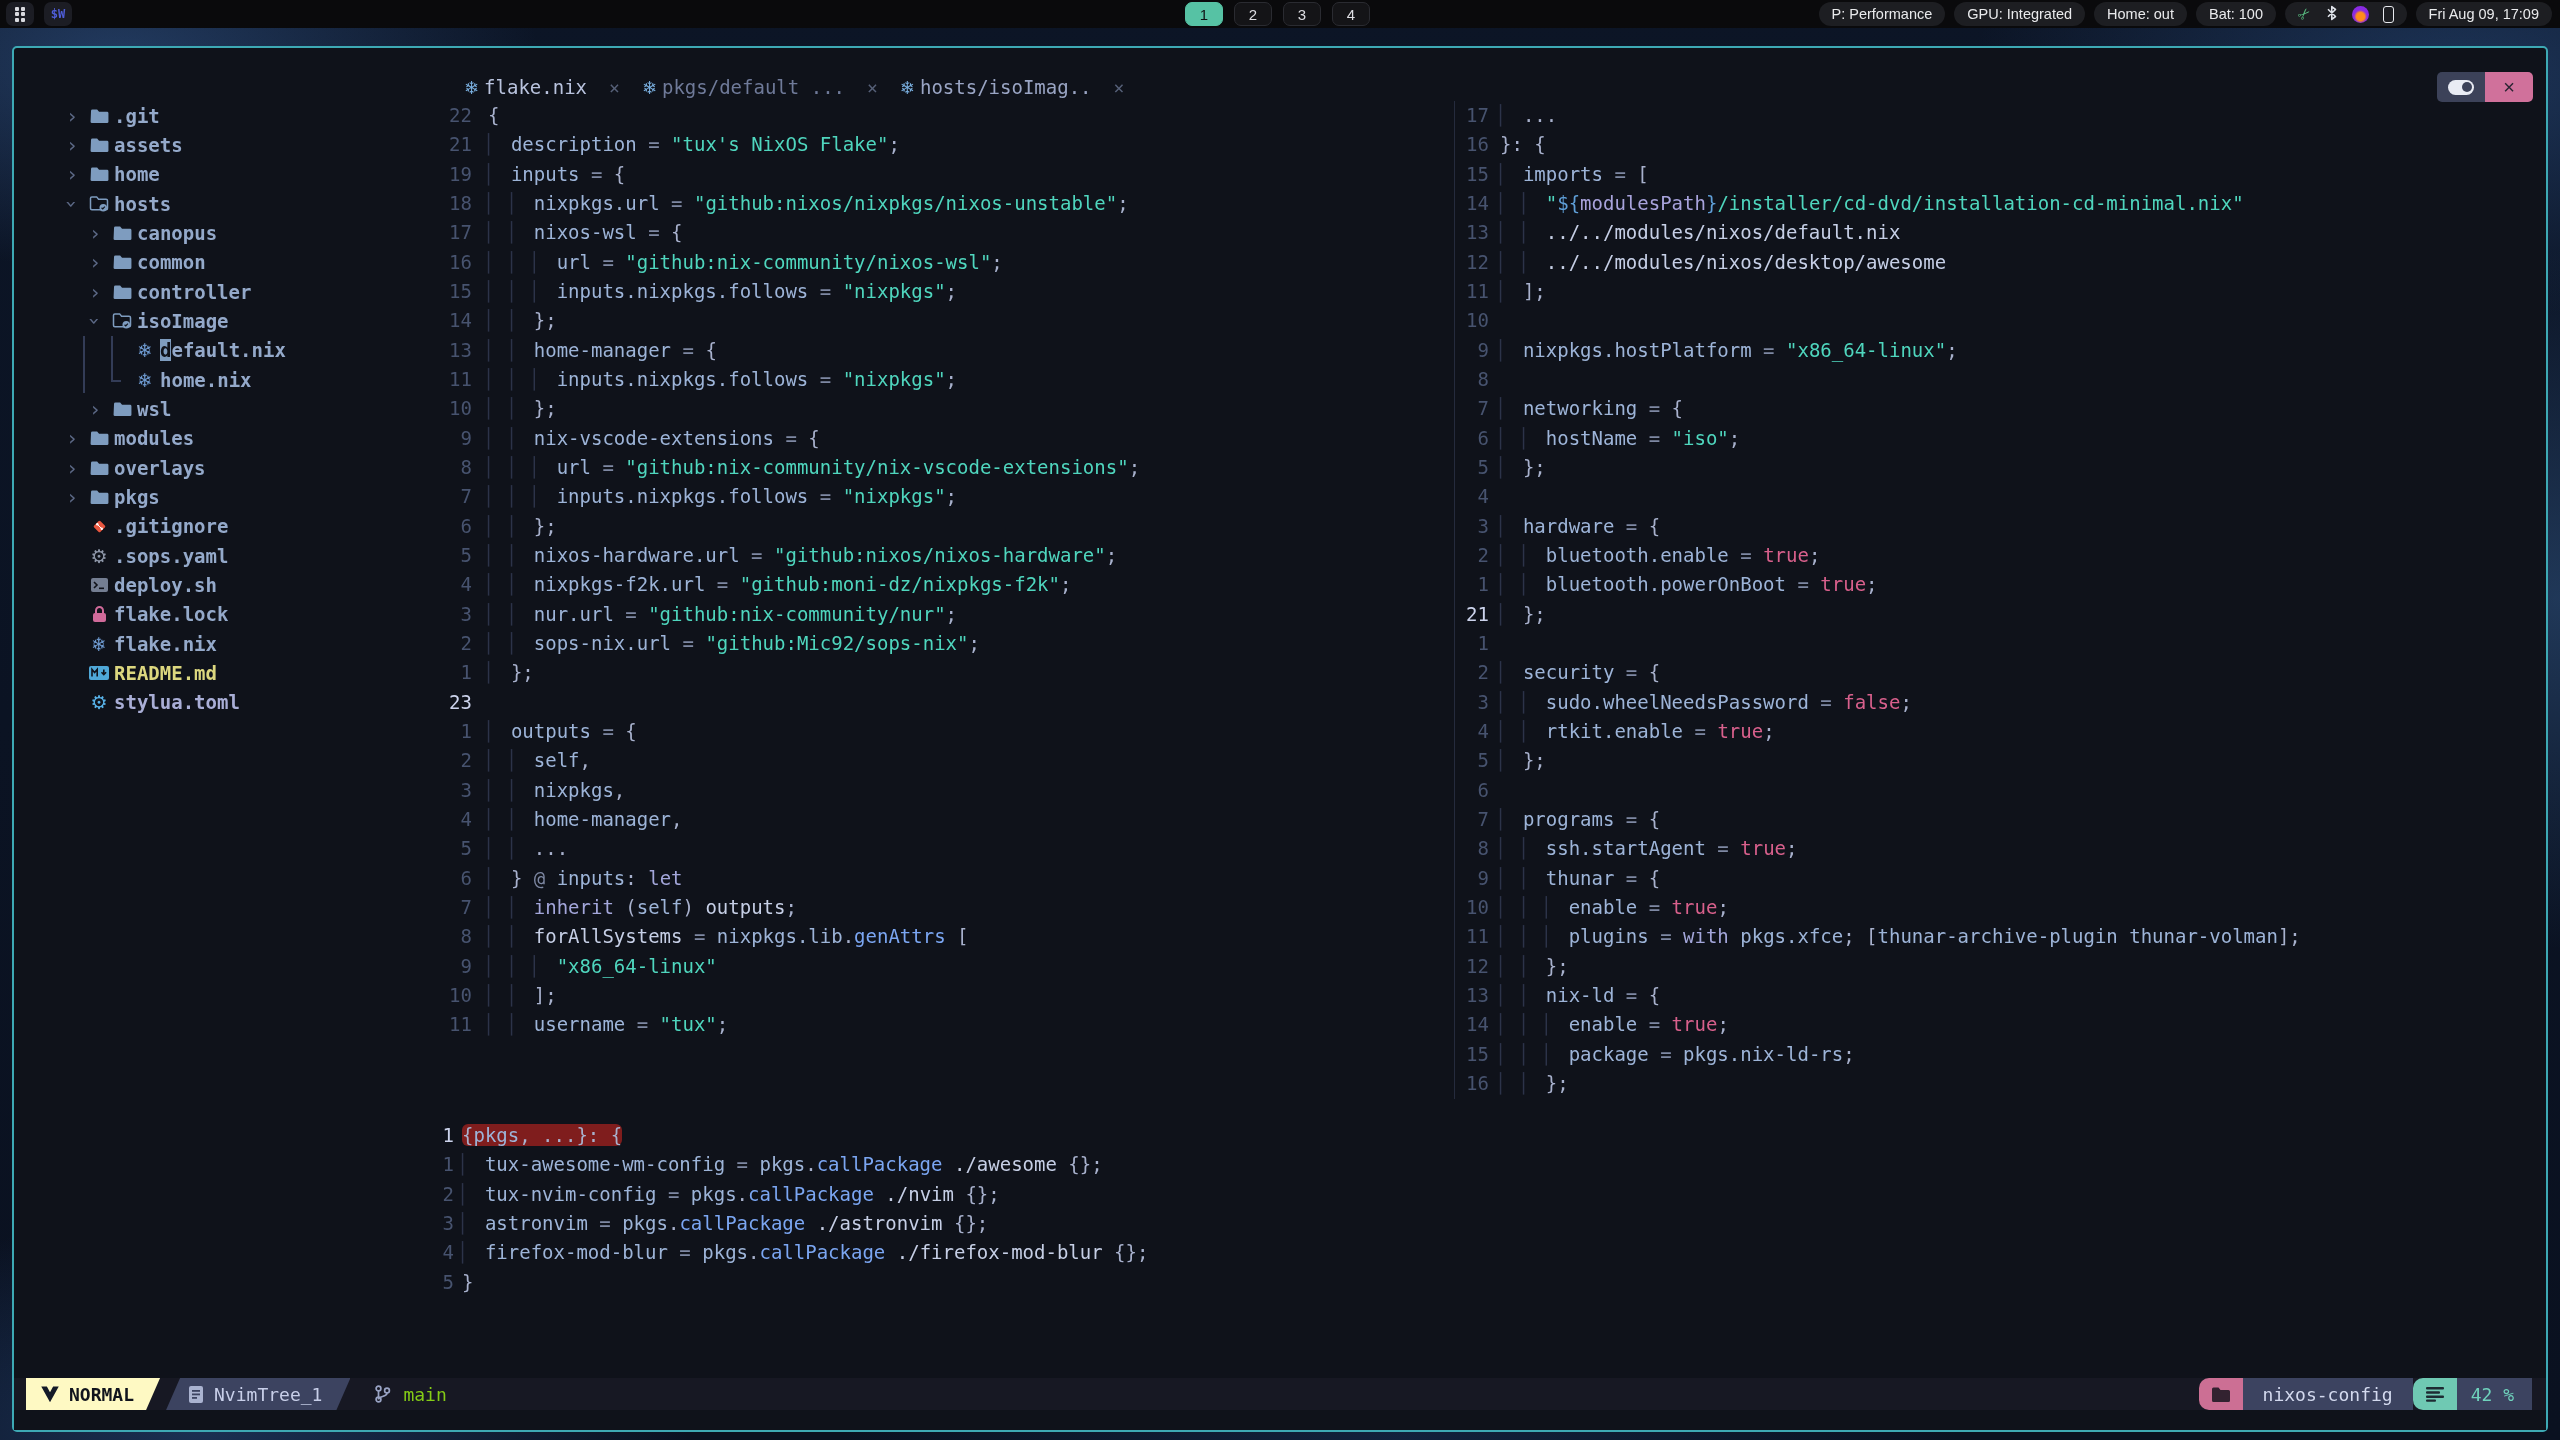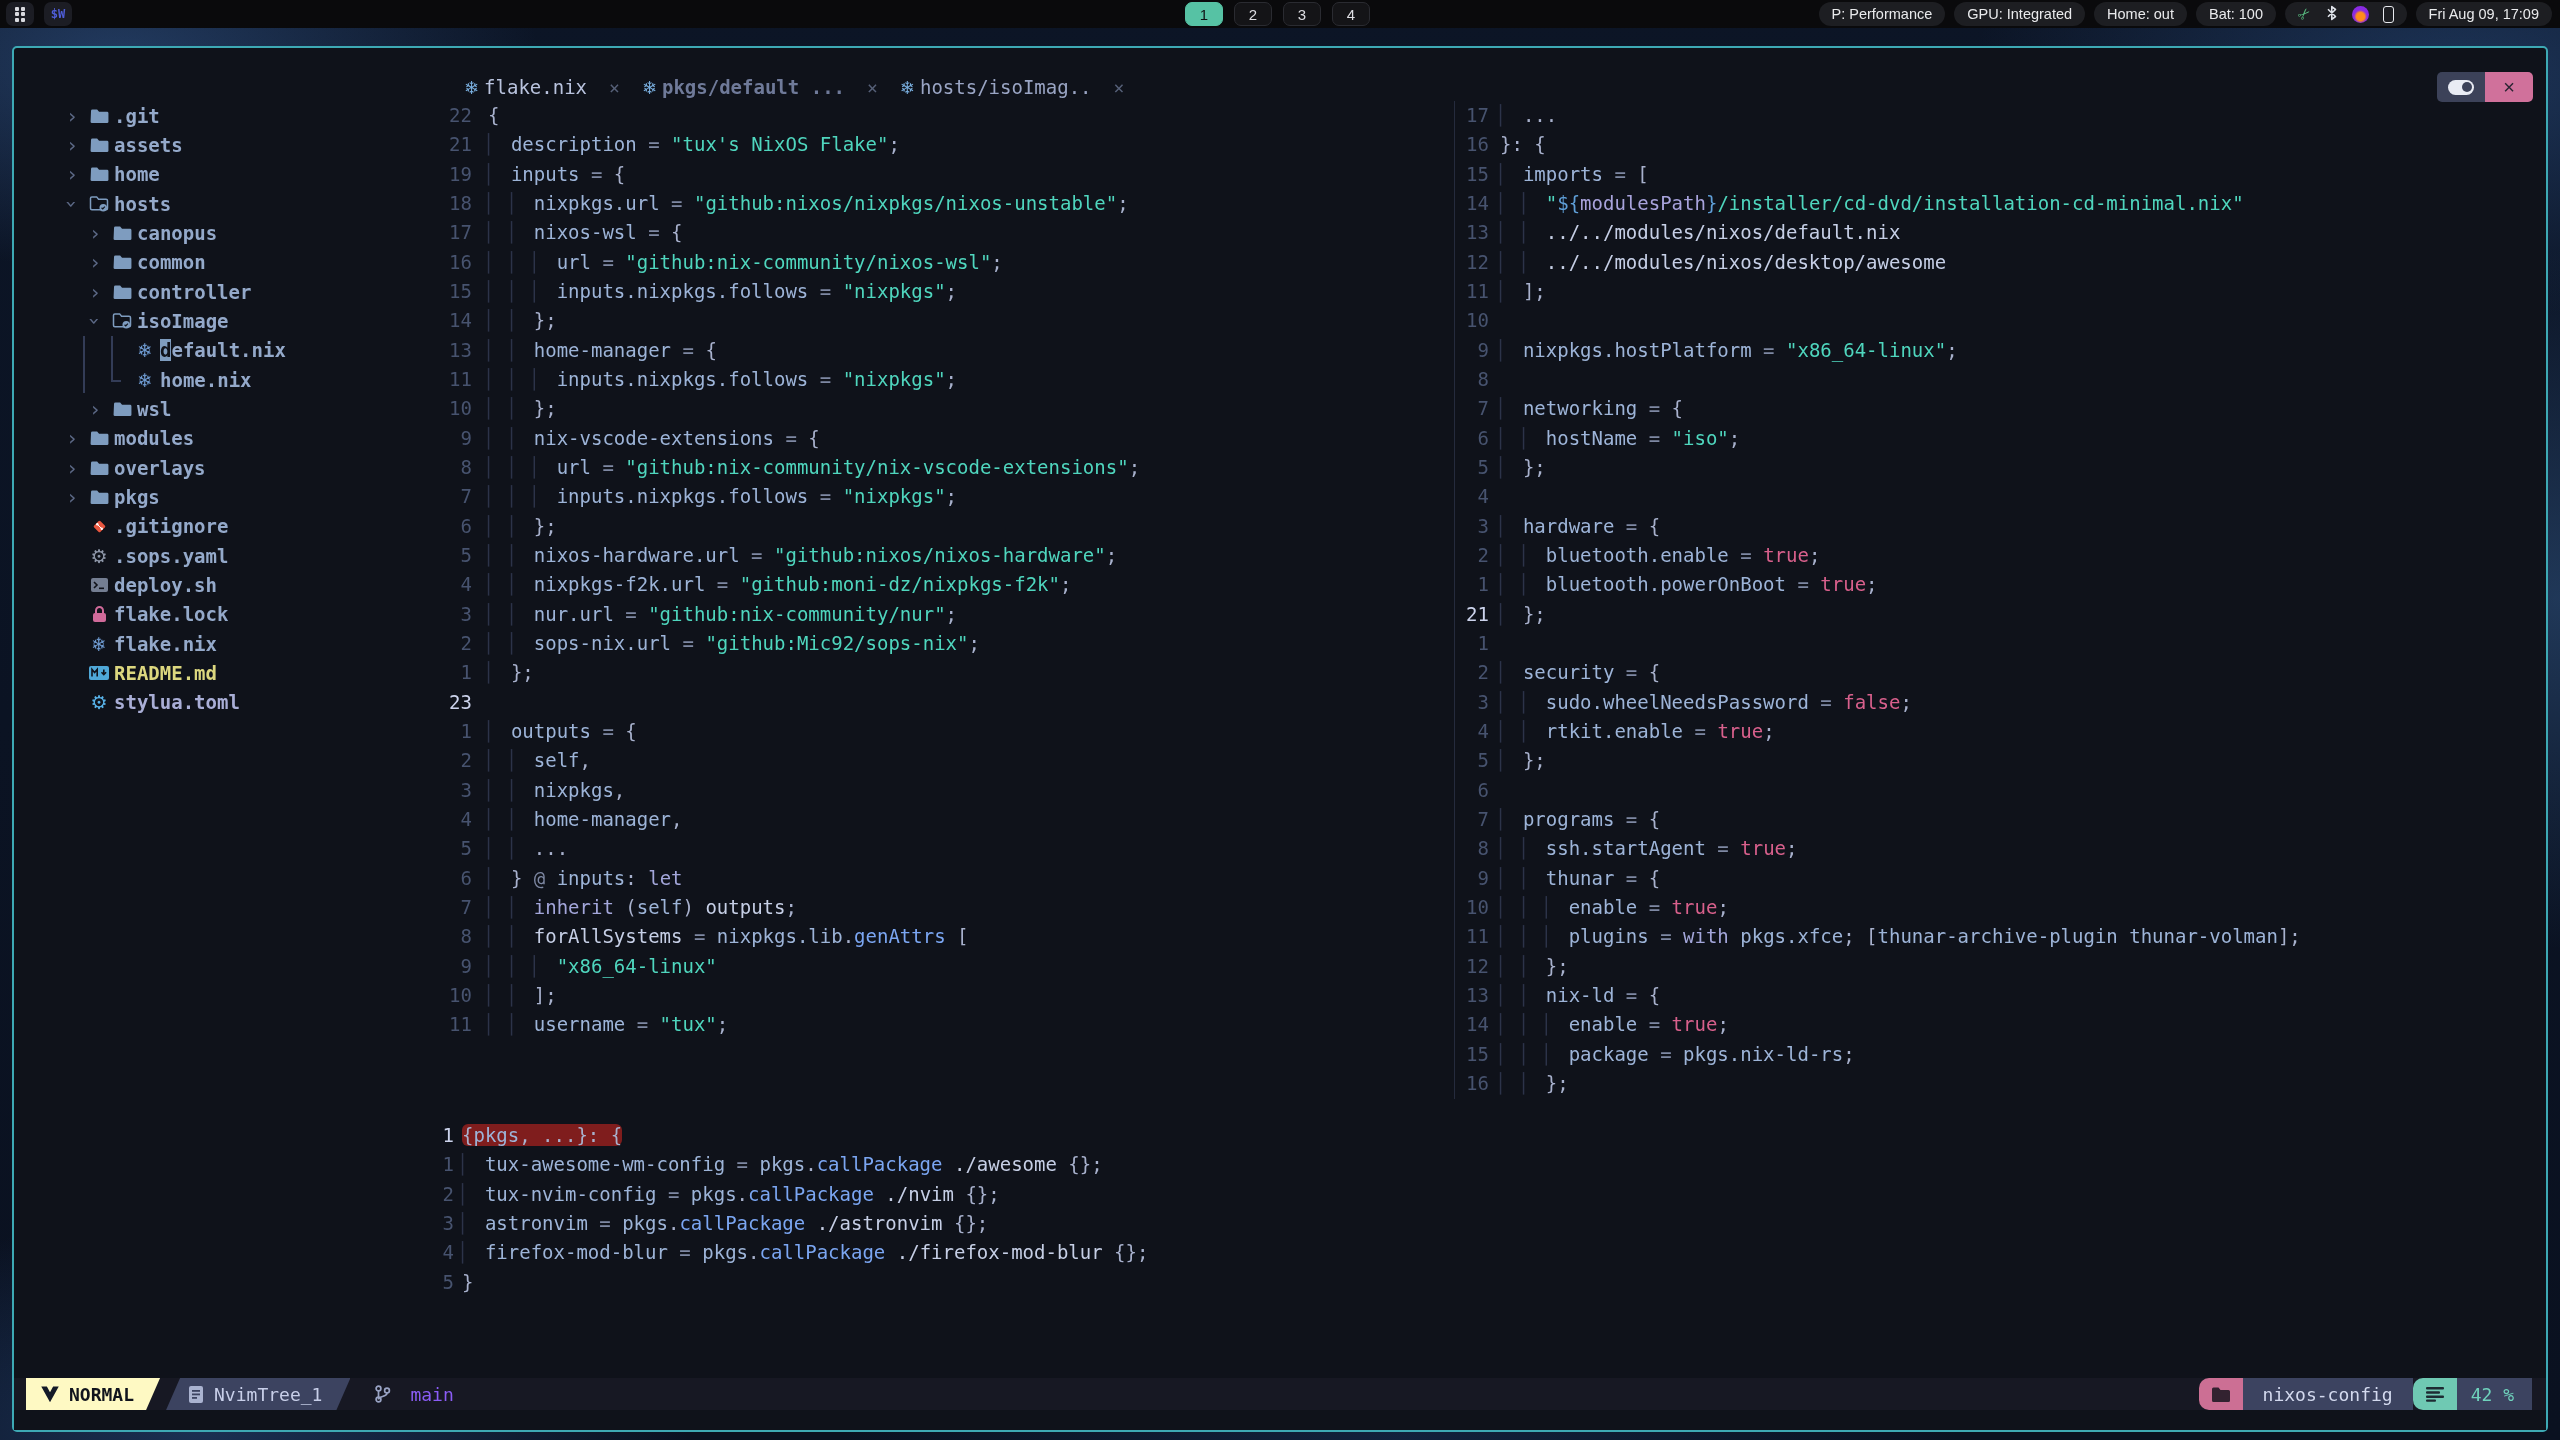--- a/index.html
+++ b/index.html
@@ -31,21 +31,21 @@
   .tray-phone { width:11px; height:17px; border:1.7px solid #e8eaef; border-radius:3px; }
 
   
   #window { position:absolute; left:12px; top:46px; width:2536px; height:1386px; background:#0f121a; border:2px solid #3da9b4; border-radius:5px; }
   #tabline { position:absolute; left:0; top:24px; height:30px; display:flex; align-items:center; padding-left:450px; font-family:"DejaVu Sans Mono", monospace; font-size:19px; }
   .tab { display:flex; align-items:center; margin-right:22px; cursor:pointer; }
   .tab .nixi { color:#79aede; font-family:"DejaVu Sans",sans-serif; font-size:18px; margin-right:5px; }
   .tab .tlbl { white-space:pre; }
   .tab .tclose { color:#566078; margin-left:22px; font-size:18px; cursor:pointer; }
   .tab.t-active .tlbl { color:#b9c3de; }
-  .tab.t-inactive .tlbl { color:#6f7a99;font-weight:bold; }
+  .tab.t-inactive .tlbl { color:#6f7a99; }
   .tab.t-semi .tlbl { color:#9aa5c4; }
   #win-controls { position:absolute; top:24px; left:2423px; display:flex; }
   .wc-toggle { width:48px; height:30px; background:#3c4259; border-radius:5px 0 0 5px; border:none; display:flex; align-items:center; justify-content:center; cursor:pointer; }
   .wc-toggle .knob { width:26px; height:15px; background:#e9ecf4; border-radius:8px; position:relative; }
   .wc-toggle .knob::after { content:""; position:absolute; right:2.5px; top:2.5px; width:10px; height:10px; border-radius:50%; background:#3c4259; }
   .wc-close { width:48px; height:30px; background:#d0719b; border-radius:0 5px 5px 0; border:none; color:#2a2433; font-size:20px; line-height:1; cursor:pointer; }
 
   
   .pane, #tree { position:absolute; top:53px; font-family:"DejaVu Sans Mono", monospace; font-size:19px; }
   .row { height:29.34px; line-height:29.34px; white-space:pre; }
@@ -77,21 +77,21 @@
   .gear { font-family:"DejaVu Sans",sans-serif; font-size:19px; }
   .tguide { position:absolute; width:1.5px; background:#333c57; }
   .tguide-tick { position:absolute; height:1.5px; background:#333c57; }
 
   
   #statusline { position:absolute; left:0; top:1330px; width:2532px; height:32px; background:#171823; font-family:"DejaVu Sans Mono", monospace; font-size:18px; }
   .sl-left { position:absolute; left:12px; top:0; height:32px; display:flex; align-items:stretch; }
   .seg { display:flex; align-items:center; }
   .seg-mode { background:#fef9c3; color:#11141d; font-weight:bold; padding:0 26px 0 14px; gap:9px; clip-path:polygon(0 0,100% 0,calc(100% - 14px) 100%,0 100%); }
   .seg-buf { background:#3c4360; color:#c8cfe9; padding:0 28px 0 22px; gap:10px; margin-left:6px; clip-path:polygon(14px 0,100% 0,calc(100% - 14px) 100%,0 100%); }
-  .sl-branch { display:flex; align-items:center; gap:19px; color:#8b5cf6; margin-left:24px; }
+  .sl-branch { display:flex; align-items:center; gap:12px; color:#84cc16; margin-left:24px; }
   .sl-right { position:absolute; right:14px; top:0; height:32px; display:flex; align-items:stretch; }
   .seg-folder { background:#cc6f94; width:44px; border-radius:10px 0 0 10px; justify-content:center; }
   .seg-proj { background:#3c4360; color:#d3d9ee; padding:0 20px; }
   .seg-lines { background:#6fc9b3; width:44px; border-radius:10px 0 0 10px; justify-content:center; }
   .seg-prog { background:#3c4360; color:#6fd2bc; padding:0 18px 0 14px; }
   #cmdline { position:absolute; left:0; top:1362px; width:2532px; height:20px; background:#0f121a; }
 </style>
 </head>
 <body>
 

